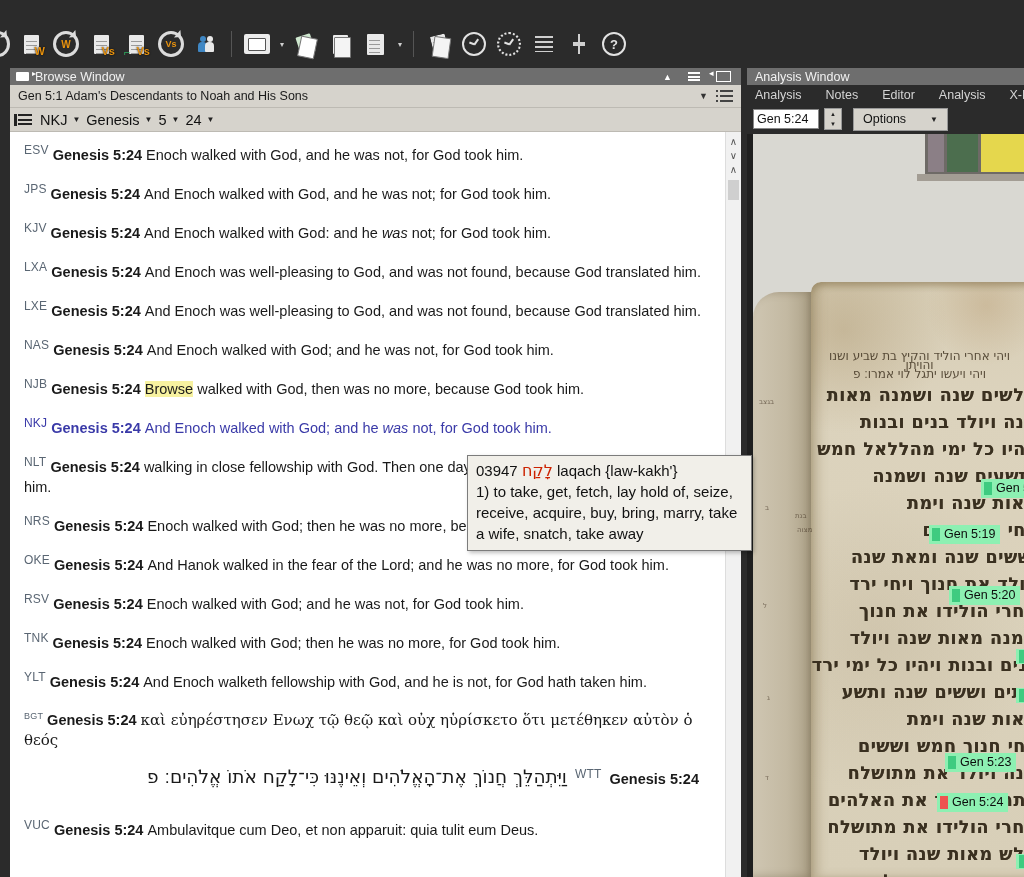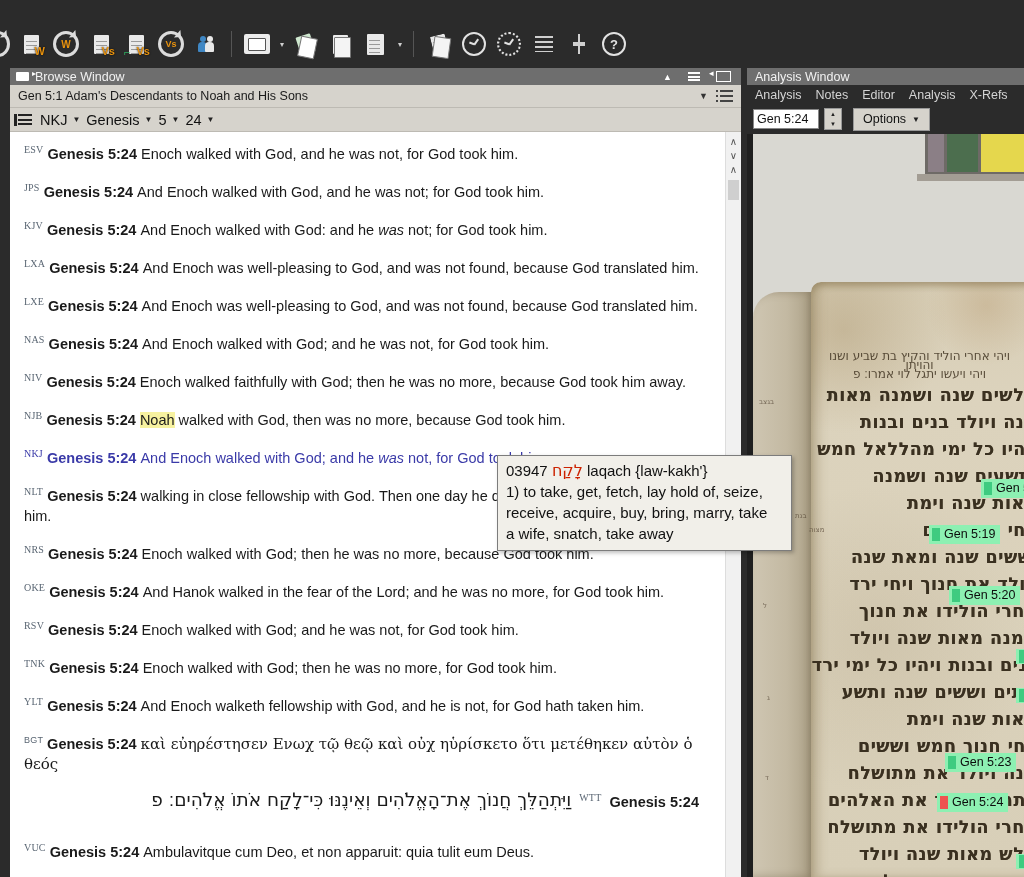--- a/index.html
+++ b/index.html
@@ -55,49 +55,49 @@
   .grid-ico:before{content:"";position:absolute;left:-4px;top:0;width:2px;height:12px;background:repeating-linear-gradient(#444 0 2px,transparent 2px 5px);}
   .nav-row{height:23px;background:#d6d3cc;display:flex;align-items:center;gap:6px;font-size:14.5px;color:#111;padding:0 8px;border-bottom:1px solid #bdbab3;}
   .nav-item{display:flex;align-items:center;gap:5px;}
   .nav-caret{font-size:8px;color:#222;}
   .list-ico{width:14px;height:12px;background:repeating-linear-gradient(#222 0 2px,transparent 2px 4.5px);position:relative;margin-right:2px;}
   .list-ico:before{content:"";position:absolute;left:-4px;top:0;width:2.5px;height:12px;background:#222;}
 
   .verse-area{position:relative;flex:1;overflow:hidden;display:flex;}
   .verse-list{flex:1;padding:8px 4px 0 14px;overflow:hidden;}
   .vrow{margin:0 0 14px 0;font-size:14.5px;line-height:20px;color:#1a1a1a;}
-  .vtag{font-size:10px;color:#5a6673;vertical-align:6px;margin-right:4px;letter-spacing:.2px;font-family:Liberation Serif, serif;}
+  .vtag{font-size:12px;color:#5a6673;vertical-align:6px;margin-right:4px;letter-spacing:.2px;}
   .vref{font-weight:bold;margin-right:4px;}
   .vrow .it{font-style:italic;}
   .vrow .hl{background:#f7f2a0;}
   .vrow.nkj,.vrow.nkj .vtag{color:#3a3aa8;}
   .vrow.greek{font-family:"DejaVu Serif",serif;font-size:15px;}
   .vrow.greek .vref,.vrow.greek .vtag{font-family:"Liberation Sans",sans-serif;font-size:14.5px;}
   .vrow.greek .vtag{font-size:9px;}
   .vrow.wtt{display:flex;justify-content:flex-end;align-items:center;gap:8px;margin:12px 18px 26px 0;}
   .vrow.wtt .heb{font-family:"DejaVu Sans",sans-serif;font-size:18.5px;direction:rtl;}
   .vrow.bgm{font-family:"DejaVu Serif",serif;font-size:14.5px;}
 
   .vscroll{width:15px;background:#f1f1f1;display:flex;flex-direction:column;align-items:center;padding-top:4px;gap:3px;border-left:1px solid #ddd;}
   .vscroll .chev{color:#555;font-size:10px;line-height:11px;cursor:default;}
   .vscroll .thumb{width:11px;height:20px;background:#cfcfcf;margin-top:2px;}
 
   
   .tooltip{position:absolute;left:467px;top:455px;width:273px;background:#f1efe9;border:1px solid #7c7c7c;
-      box-shadow:2px 2px 4px rgba(0,0,0,.25);padding:4px 12px 6px 8px;font-size:15px;color:#111;z-index:50;line-height:21px;margin-left:30px;}
+      box-shadow:2px 2px 4px rgba(0,0,0,.25);padding:4px 2px 6px 8px;font-size:15px;color:#111;z-index:50;line-height:21px;}
   .tooltip .heb-red{color:#cc2200;font-family:"DejaVu Sans",sans-serif;font-size:16px;}
 
   
   .analysis{position:absolute;left:747px;top:68px;width:277px;height:809px;background:#2b2b2b;display:flex;flex-direction:column;}
-  .tabs-row{height:19px;display:flex;align-items:center;gap:14px;font-size:12.5px;color:#d4d4d4;padding:0 8px;background:#2b2b2b;white-space:nowrap;overflow:hidden;}
+  .tabs-row{height:19px;display:flex;align-items:center;gap:24px;font-size:12.5px;color:#d4d4d4;padding:0 8px;background:#2b2b2b;white-space:nowrap;overflow:hidden;}
   .ctrl-row{height:30px;display:flex;align-items:center;gap:5px;padding:0 6px;background:#2b2b2b;}
   .verse-input{width:58px;height:18px;background:#fff;border:1px solid #888;font-size:12.5px;padding:0 3px;color:#111;font-family:"Liberation Sans",sans-serif;}
   .spinner{display:flex;flex-direction:column;width:16px;height:20px;border:1px solid #999;background:#d6d3cc;}
   .spinner span{flex:1;display:flex;align-items:center;justify-content:center;font-size:6px;color:#222;}
-  .options-btn{height:21px;background:#d6d3cc;border:1px solid #999;font-size:12.5px;color:#111;display:flex;align-items:center;gap:6px;padding:0 9px;margin-left:6px;}
+  .options-btn{height:21px;background:#d6d3cc;border:1px solid #999;font-size:12.5px;color:#111;display:flex;align-items:center;gap:24px;padding:0 9px;margin-left:6px;}
   .options-btn .nav-caret{font-size:8px;}
 
   
   .photo{position:relative;flex:1;background:#d9d8d2;overflow:hidden;border-left:6px solid #1f1f1f;}
   .colorbar{position:absolute;left:172px;top:0;right:0;height:42px;background:#6e6a66;display:flex;gap:3px;padding-left:3px;}
   .colorbar .patch{height:38px;}
   .cb-shadow{position:absolute;left:164px;top:40px;right:0;height:7px;background:#a39d94;}
   .fold{position:absolute;left:0;top:158px;width:62px;bottom:0;background:linear-gradient(90deg,#cfc6b2 0%,#c3b9a2 55%,#b2a78e 85%,#a2977e 100%);border-radius:26px 0 0 0;box-shadow:inset -6px 0 8px rgba(90,75,50,.35);}
   .page{position:absolute;left:58px;top:148px;right:-6px;bottom:0;background:#dcd3bd;border-radius:10px 0 0 0;
       background-image:radial-gradient(circle at 15% 8%,rgba(140,110,60,.25),transparent 18%),
@@ -227,22 +227,21 @@
       </span>
   </div>
   <div class="verse-area">
     <div class="verse-list">
         <div class="vrow"><sup class="vtag">ESV</sup><b class="vref">Genesis 5:24</b><span><span>Enoch walked with God, and he was not, for God took him.</span></span></div>
         <div class="vrow"><sup class="vtag">JPS</sup><b class="vref">Genesis 5:24</b><span><span>And Enoch walked with God, and he was not; for God took him.</span></span></div>
         <div class="vrow"><sup class="vtag">KJV</sup><b class="vref">Genesis 5:24</b><span><span>And Enoch walked with God: and he </span><span class="it">was</span><span> not; for God took him.</span></span></div>
         <div class="vrow"><sup class="vtag">LXA</sup><b class="vref">Genesis 5:24</b><span><span>And Enoch was well-pleasing to God, and was not found, because God translated him.</span></span></div>
         <div class="vrow"><sup class="vtag">LXE</sup><b class="vref">Genesis 5:24</b><span><span>And Enoch was well-pleasing to God, and was not found, because God translated him.</span></span></div>
         <div class="vrow"><sup class="vtag">NAS</sup><b class="vref">Genesis 5:24</b><span><span>And Enoch walked with God; and he was not, for God took him.</span></span></div>
-        <div class="vrow"><sup class="vtag">NIV</sup><b class="vref">Genesis 5:24</b><span><span>Enoch walked faithfully with God; then he was no more, because God took him away.</span></span></div>
-        <div class="vrow"><sup class="vtag">NJB</sup><b class="vref">Genesis 5:24</b><span><span class="hl">Noah</span><span> walked with God, then was no more, because God took him.</span></span></div>
+        <div class="vrow"><sup class="vtag">NJB</sup><b class="vref">Genesis 5:24</b><span><span class="hl">Browse</span><span> walked with God, then was no more, because God took him.</span></span></div>
         <div class="vrow nkj"><sup class="vtag">NKJ</sup><b class="vref">Genesis 5:24</b><span><span>And Enoch walked with God; and he </span><span class="it">was</span><span> not, for God took him.</span></span></div>
         <div class="vrow"><sup class="vtag">NLT</sup><b class="vref">Genesis 5:24</b><span><span>walking in close fellowship with God. Then one day he disappeared, because God took him.</span></span></div>
         <div class="vrow"><sup class="vtag">NRS</sup><b class="vref">Genesis 5:24</b><span><span>Enoch walked with God; then he was no more, because God took him.</span></span></div>
         <div class="vrow"><sup class="vtag">OKE</sup><b class="vref">Genesis 5:24</b><span><span>And Hanok walked in the fear of the Lord; and he was no more, for God took him.</span></span></div>
         <div class="vrow"><sup class="vtag">RSV</sup><b class="vref">Genesis 5:24</b><span><span>Enoch walked with God; and he was not, for God took him.</span></span></div>
         <div class="vrow"><sup class="vtag">TNK</sup><b class="vref">Genesis 5:24</b><span><span>Enoch walked with God; then he was no more, for God took him.</span></span></div>
         <div class="vrow"><sup class="vtag">YLT</sup><b class="vref">Genesis 5:24</b><span><span>And Enoch walketh fellowship with God, and he is not, for God hath taken him.</span></span></div>
         <div class="vrow greek"><sup class="vtag">BGT</sup><b class="vref">Genesis 5:24</b><span><span>καὶ εὐηρέστησεν Ενωχ τῷ θεῷ καὶ οὐχ ηὑρίσκετο ὅτι μετέθηκεν αὐτὸν ὁ θεός</span></span></div>
         <div class="vrow wtt">
           <span class="heb">וַיִּתְהַלֵּךְ חֲנוֹךְ אֶת־הָאֱלֹהִים וְאֵינֶנּוּ כִּי־לָקַח אֹתוֹ אֱלֹהִים׃ פ</span>
@@ -322,21 +321,21 @@
         <div class="ms-line">שנה ויולד את מתושלח</div>
         <div class="ms-line">ויתהלך חנוך את האלהים</div>
         <div class="ms-line">אחרי הולידו את מתושלח</div>
         <div class="ms-line">שלש מאות שנה ויולד</div>
         <div class="ms-line">בנים ובנות ויהי כל ימי חנוך</div>
       </div>
     <div>
         <span class="ms-note" style="left: 6px; top: 264px;">בגצב</span>
         <span class="ms-note" style="left: 12px; top: 370px;">ב</span>
         <span class="ms-note" style="left: 42px; top: 378px;">בנת</span>
-        <span class="ms-note" style="left: 56px; top: 392px;">מצוה</span>
+        <span class="ms-note" style="left: 44px; top: 392px;">מצוה</span>
         <span class="ms-note" style="left: 10px; top: 468px;">ל</span>
         <span class="ms-note" style="left: 14px; top: 560px;">ג</span>
         <span class="ms-note" style="left: 12px; top: 640px;">ד</span>
       </div>
     <div>
         <span class="vlabel" style="left: 228px; top: 345px;">
           <span class="mk green"></span>
           <span>Gen 5:18</span>
         </span>
         <span class="vlabel" style="left: 176px; top: 391px;">

